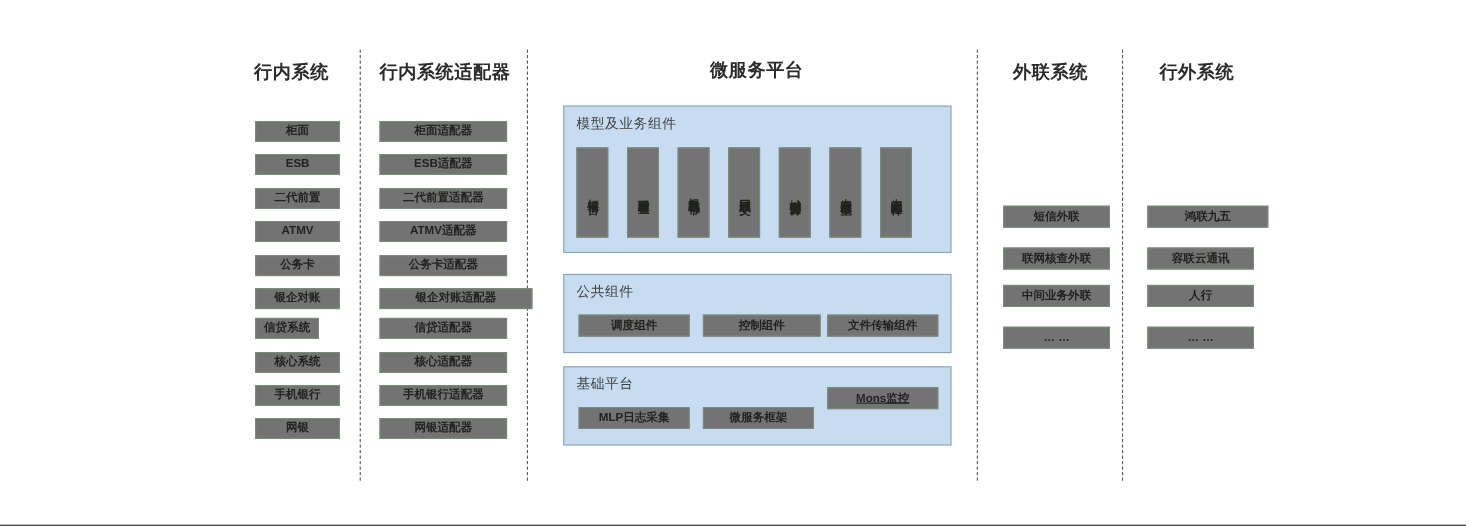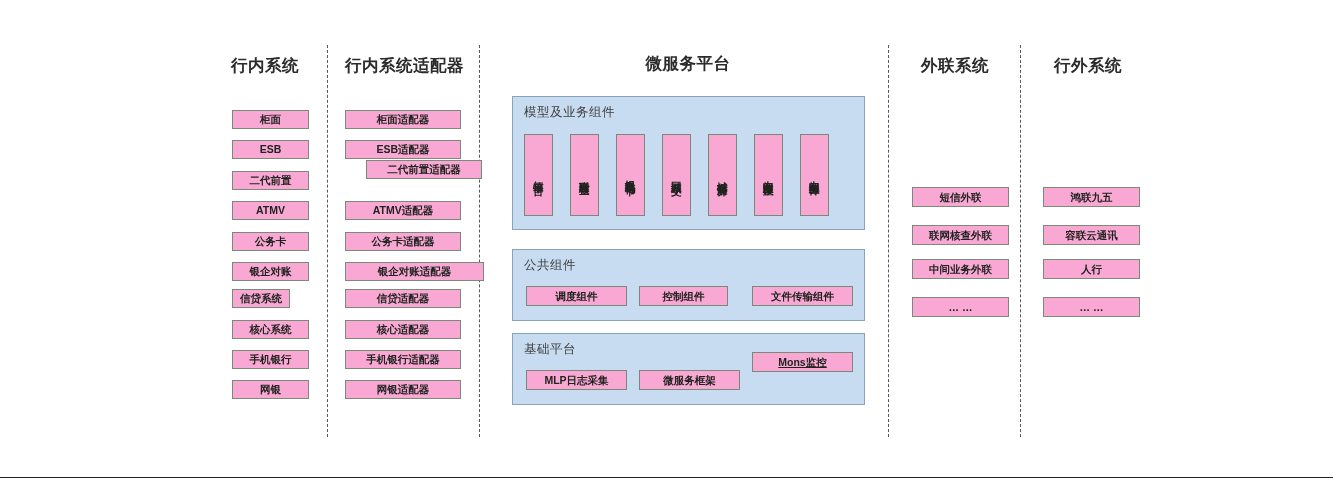--- a/index.html
+++ b/index.html
@@ -18,21 +18,21 @@
   
   .col-title{
     position:absolute;text-align:center;
     font-size:16.5px;font-weight:bold;color:#2b2b2b;letter-spacing:.5px;
     white-space:nowrap;
   }
 
   
   .node{
     position:absolute;box-sizing:border-box;
-    background:#f9a8d4;border:1.2px solid #7a8a78;
+    background:#737373;border:1.2px solid #7a8a78;
     display:flex;align-items:center;justify-content:center;
     font-size:10.5px;font-weight:bold;color:#20231f;
     white-space:nowrap;line-height:1;
   }
 
   
   .node.vert{
     writing-mode:vertical-rl;text-orientation:upright;
     letter-spacing:1px;font-size:10.5px;
     padding:4px 0;
@@ -74,21 +74,21 @@
   <div class="node" style="left:232px;top:201px;width:77px;height:19px;">ATMV</div>
   <div class="node" style="left:232px;top:232px;width:77px;height:19px;">公务卡</div>
   <div class="node" style="left:232px;top:262px;width:77px;height:19px;">银企对账</div>
   <div class="node" style="left:232px;top:289px;width:58px;height:19px;">信贷系统</div>
   <div class="node" style="left:232px;top:320px;width:77px;height:19px;">核心系统</div>
   <div class="node" style="left:232px;top:350px;width:77px;height:19px;">手机银行</div>
   <div class="node" style="left:232px;top:380px;width:77px;height:19px;">网银</div>
 
   <div class="node" style="left:345px;top:110px;width:116px;height:19px;">柜面适配器</div>
   <div class="node" style="left:345px;top:140px;width:116px;height:19px;">ESB适配器</div>
-  <div class="node" style="left:345px;top:160px;width:116px;height:19px;margin-left:21px;">二代前置适配器</div>
+  <div class="node" style="left:345px;top:171px;width:116px;height:19px;">二代前置适配器</div>
   <div class="node" style="left:345px;top:201px;width:116px;height:19px;">ATMV适配器</div>
   <div class="node" style="left:345px;top:232px;width:116px;height:19px;">公务卡适配器</div>
   <div class="node" style="left:345px;top:262px;width:139px;height:19px;">银企对账适配器</div>
   <div class="node" style="left:345px;top:289px;width:116px;height:19px;">信贷适配器</div>
   <div class="node" style="left:345px;top:320px;width:116px;height:19px;">核心适配器</div>
   <div class="node" style="left:345px;top:350px;width:116px;height:19px;">手机银行适配器</div>
   <div class="node" style="left:345px;top:380px;width:116px;height:19px;">网银适配器</div>
 
   <div class="panel" style="left:512px;top:96px;width:353px;height:134px;">
     <div class="panel-label">模型及业务组件</div>
@@ -98,35 +98,35 @@
   <div class="node vert" style="left:616px;top:134px;width:29px;height:82px;">银联及银行卡</div>
   <div class="node vert" style="left:662px;top:134px;width:29px;height:82px;">同城票交</div>
   <div class="node vert" style="left:708px;top:134px;width:29px;height:82px;">城商行清算</div>
   <div class="node vert" style="left:754px;top:134px;width:29px;height:82px;">中间业务模型</div>
   <div class="node vert" style="left:800px;top:134px;width:29px;height:82px;">中间业务组件</div>
 
   <div class="panel" style="left:512px;top:249px;width:353px;height:72px;">
     <div class="panel-label">公共组件</div>
   </div>
   <div class="node" style="left:526px;top:286px;width:101px;height:20px;">调度组件</div>
-  <div class="node" style="left:639px;top:286px;width:89px;height:20px;">控制组件</div>
+  <div class="node" style="left:639px;top:286px;width:107px;height:20px;">控制组件</div>
   <div class="node" style="left:752px;top:286px;width:101px;height:20px;">文件传输组件</div>
 
   <div class="panel" style="left:512px;top:333px;width:353px;height:72px;">
     <div class="panel-label">基础平台</div>
   </div>
   <div class="node" style="left:526px;top:370px;width:101px;height:20px;">MLP日志采集</div>
   <div class="node" style="left:639px;top:370px;width:101px;height:20px;">微服务框架</div>
   <div class="node" style="left:752px;top:352px;width:101px;height:20px;text-decoration:underline;">Mons监控</div>
 
   <div class="node" style="left:912px;top:187px;width:97px;height:20px;">短信外联</div>
   <div class="node" style="left:912px;top:225px;width:97px;height:20px;">联网核查外联</div>
   <div class="node" style="left:912px;top:259px;width:97px;height:20px;">中间业务外联</div>
   <div class="node" style="left:912px;top:297px;width:97px;height:20px;">… …</div>
 
-  <div class="node" style="left:1043px;top:187px;width:97px;height:20px;">鸿联九五</div>
+  <div class="node" style="left:1043px;top:187px;width:110px;height:20px;">鸿联九五</div>
   <div class="node" style="left:1043px;top:225px;width:97px;height:20px;">容联云通讯</div>
   <div class="node" style="left:1043px;top:259px;width:97px;height:20px;">人行</div>
   <div class="node" style="left:1043px;top:297px;width:97px;height:20px;">… …</div>
 
   <div class="bottom-rule" style="top:477px;"></div>
 
 </div>
 
 </body></html>

